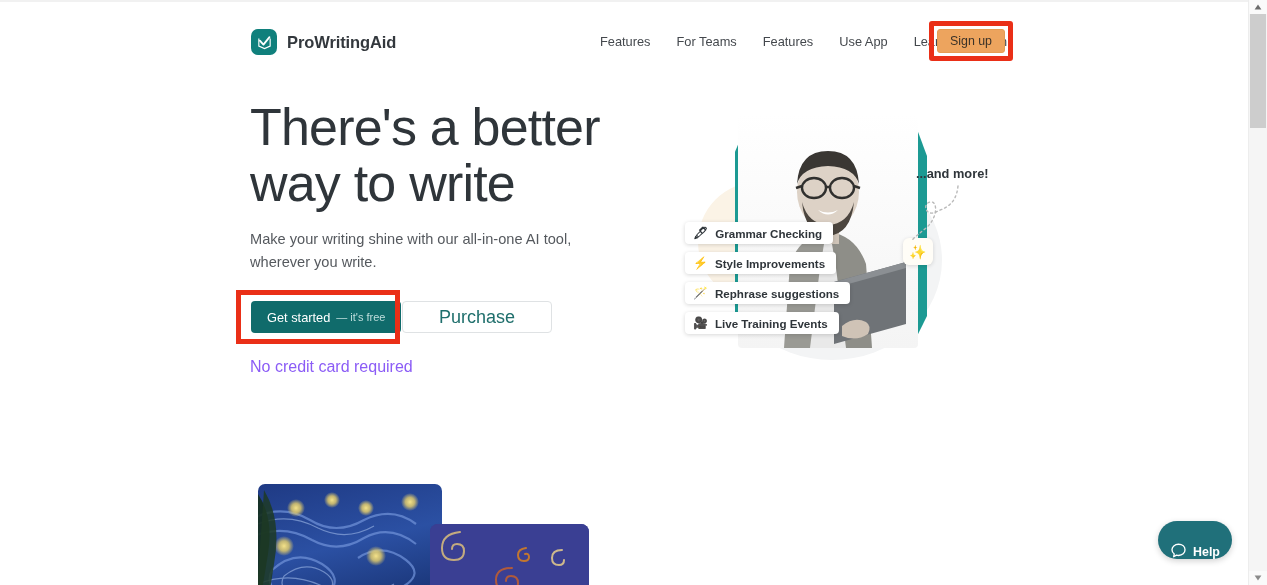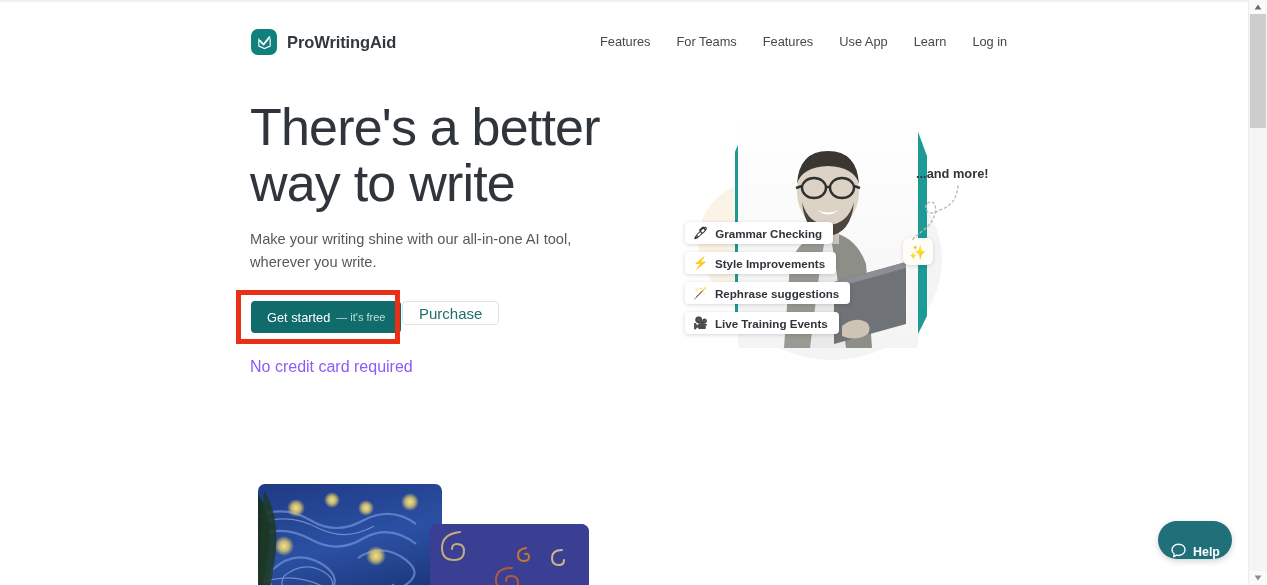--- a/index.html
+++ b/index.html
@@ -100,25 +100,25 @@
     background: #106b6b;
     border-radius: 4px;
     color: #ffffff; font-size: 12.8px;
     display: flex; align-items: center; gap: 6px;
     cursor: pointer;
     white-space: nowrap;
   }
   .btn-get .free { font-size: 11px; color: #bfdedd; }
   .btn-purchase {
     position: absolute; left: 166px; top: 11px;
-    height: 24px; padding: 0 16px;
+    height: 32px; padding: 0 36px;
     background: #ffffff;
     border: 1px solid #dfe2e4;
     border-radius: 4px;
-    color: #1f6f6c; font-size: 15px;
+    color: #1f6f6c; font-size: 18px;
     display: flex; align-items: center; justify-content: center;
     cursor: pointer;
   }
   .nocard {
     position: absolute; left: 250px; top: 358px;
     font-size: 16px; color: #8b5cf6;
   }
 
   
   .illo { position: absolute; left: 660px; top: 100px; width: 350px; height: 275px; }
@@ -258,20 +258,24 @@
 
     <nav class="nav">
       <a href="#">Features</a>
       <a href="#">For Teams</a>
       <a href="#">Features</a>
       <a href="#">Use App</a>
       <a href="#">Learn</a>
       <a href="#">Log in</a>
     </nav>
 
+    <div class="signup-wrap">
+      <div class="signup-btn">Sign up</div>
+      <div class="anno-red"></div>
+    </div>
   </div>
 
   <h1 class="hero-title">There's a better way to write</h1>
   <p class="hero-sub">Make your writing shine with our all-in-one AI tool, wherever you write.</p>
 
   <div class="cta-row">
     <div class="btn-get">
       <span>Get started</span>
       <span class="free">— it's free</span>
     </div>

